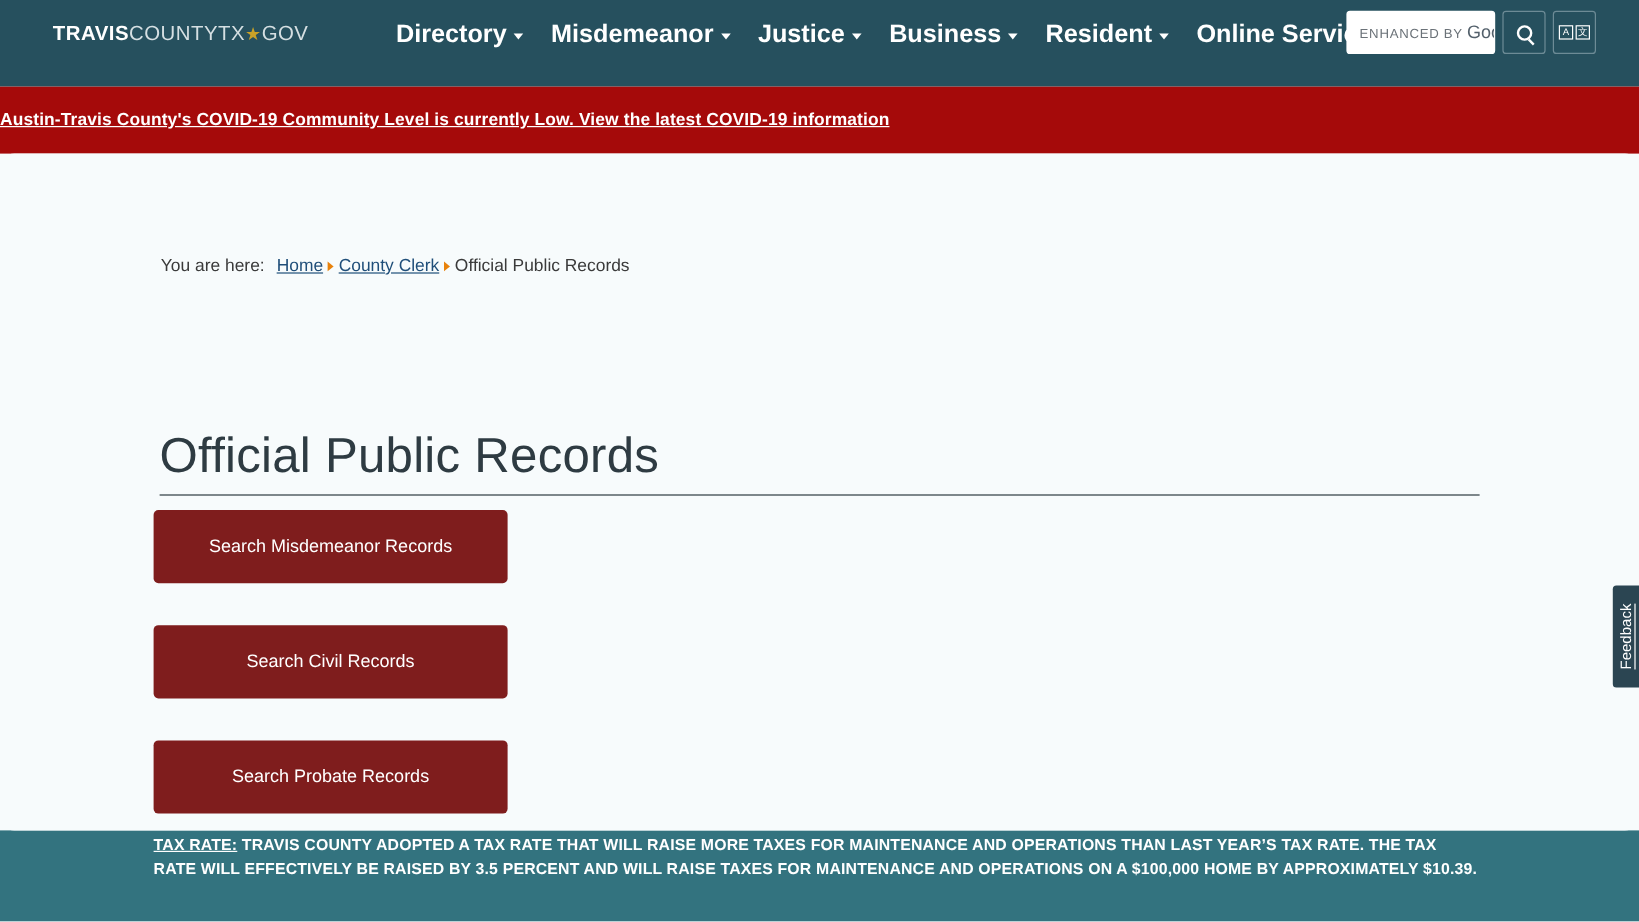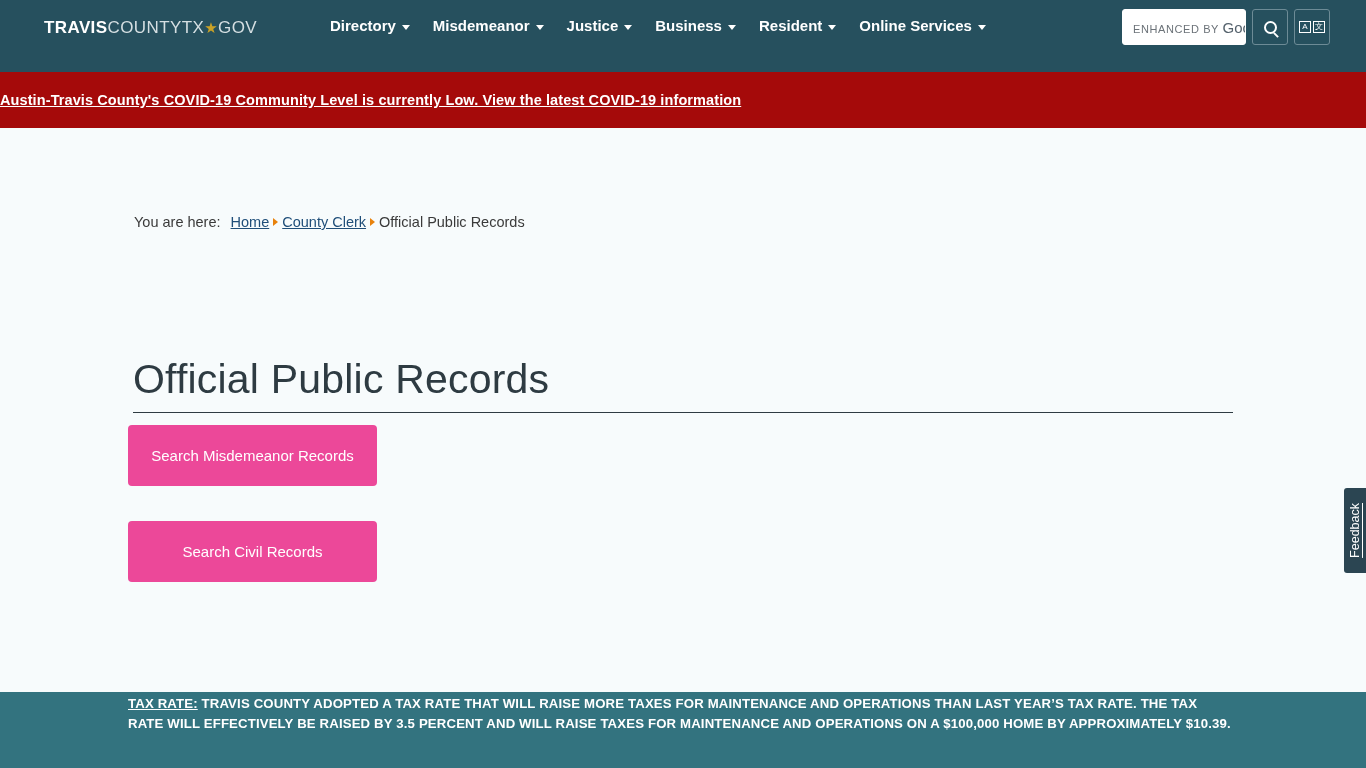--- a/index.html
+++ b/index.html
@@ -35,21 +35,21 @@
   .mainnav {
     position:absolute;
     left:330px;
     top:17px;
     display:flex;
     align-items:center;
     gap:23px;
   }
   .navitem {
     color:#ffffff;
-    font-size:15px;
+    font-size:21px;
     font-weight:bold;
     white-space:nowrap;
     display:flex;
     align-items:center;
     gap:6px;
     cursor:pointer;
   }
   .caret {
     width:0; height:0;
     border-left:4.5px solid transparent;
@@ -185,23 +185,23 @@
 
   .btncol {
     position:absolute;
     left:128px;
     top:297px;
     display:flex;
     flex-direction:column;
     gap:35px;
   }
   .recbtn {
-    width:249px;
+    width:295px;
     height:61px;
-    background:#ec4899;
+    background:#7f1d1d;
     border-radius:4px;
     color:#ffffff;
     font-size:15px;
     display:flex;
     align-items:center;
     justify-content:center;
     cursor:pointer;
     text-align:center;
   }
 
@@ -317,20 +317,21 @@
     <i class="bcsep"></i>
     <span class="current">Official Public Records</span>
   </div>
 
   <h1 class="pagetitle">Official Public Records</h1>
   <div class="titlerule"></div>
 
   <div class="btncol">
     <div class="recbtn">Search Misdemeanor Records</div>
     <div class="recbtn">Search Civil Records</div>
+    <div class="recbtn">Search Probate Records</div>
   </div>
 
   <div class="feedback">
     <span>Feedback</span>
   </div>
 </div>
 
 <div class="footer">
   <p><a>TAX RATE:</a><span> TRAVIS COUNTY ADOPTED A TAX RATE THAT WILL RAISE MORE TAXES FOR MAINTENANCE AND OPERATIONS THAN LAST YEAR’S TAX RATE. THE TAX RATE WILL EFFECTIVELY BE RAISED BY 3.5 PERCENT AND WILL RAISE TAXES FOR MAINTENANCE AND OPERATIONS ON A $100,000 HOME BY APPROXIMATELY $10.39.</span></p>
 </div>

